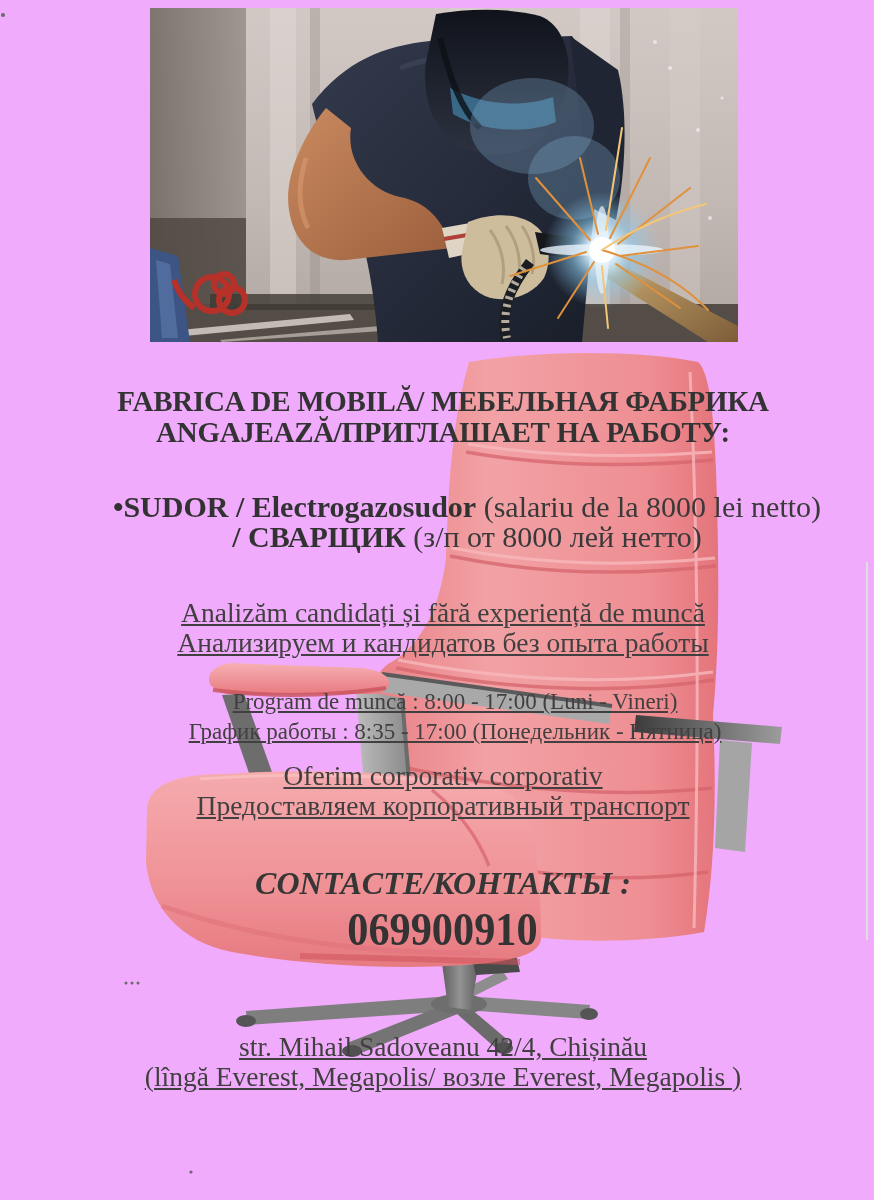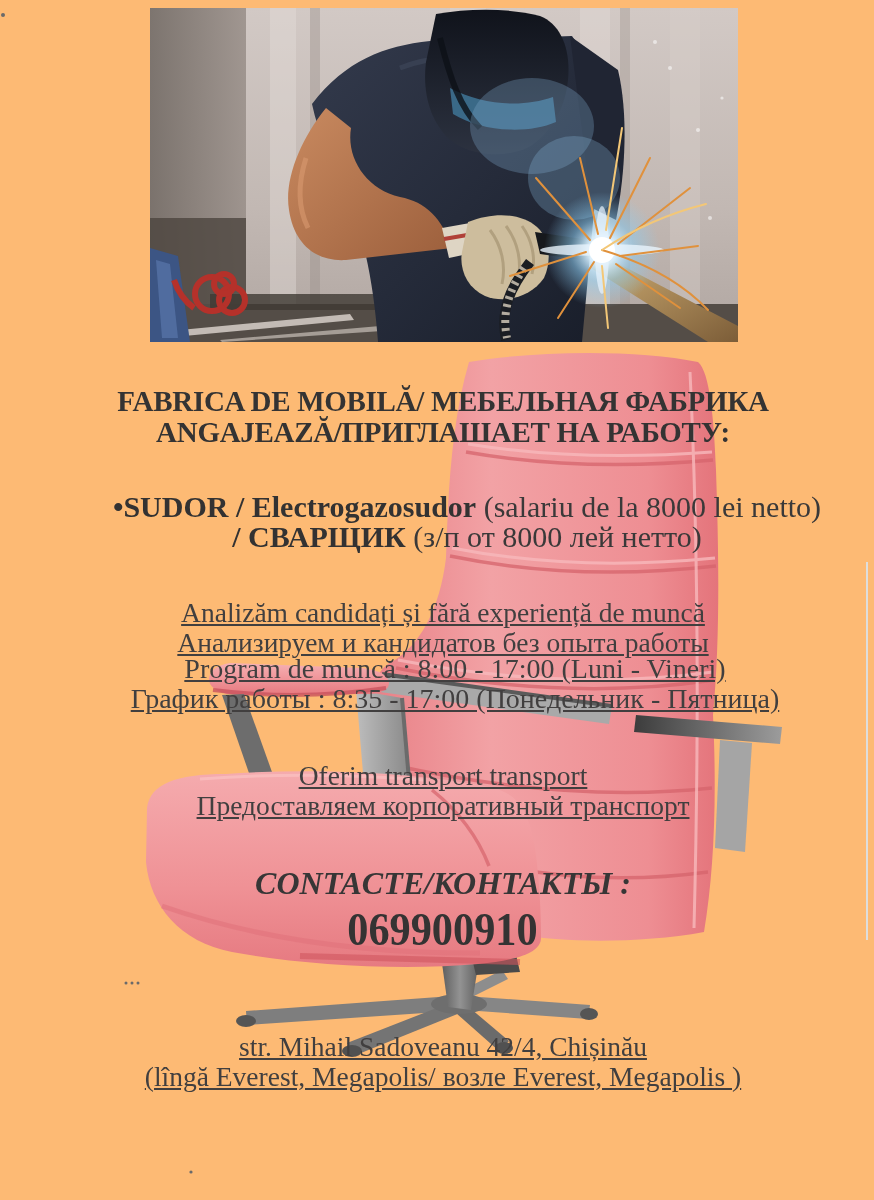--- a/index.html
+++ b/index.html
@@ -1,19 +1,19 @@
 <!DOCTYPE html>
 <html><head>
 <meta charset="utf-8">
 <style>
   html,body{margin:0;padding:0;background:#ffffff;}
   .page{
     position:relative;
     width:874px;height:1200px;
-    background:#fdba74;
+    background:#f0abfc;
     overflow:hidden;
     font-family:"Liberation Serif", serif;
     color:#3c3b3b;
   }
   .photo-wrap{
     position:absolute;left:150px;top:8px;width:588px;height:334px;
     z-index:1;
   }
   .chair-layer{
     position:absolute;left:0;top:0;width:874px;height:1200px;
@@ -27,21 +27,21 @@
   }
   .vacancy{
     top:492px;
     font-size:30px;line-height:30px;color:#3a3939;margin-left:48px;
   }
   .vacancy .b{font-weight:700;color:#333232;}
   .candidates, .schedule, .transport, .address{
     font-size:27.5px;line-height:29.5px;color:#413f3f;text-decoration:underline;
   }
   .candidates{top:598px;}
-  .schedule{top:654px;font-size:28px;line-height:30px;padding-left:36px;}
+  .schedule{top:687px;font-size:23px;line-height:30px;padding-left:36px;}
   .transport{top:761px;}
   .contacts-label{
     top:866px;font-weight:700;font-size:32px;line-height:34px;color:#373636;font-style:italic;
   }
   .phone{
     top:904px;font-weight:700;font-size:47px;line-height:50px;color:#343333;
     transform:scaleX(0.9);transform-origin:center;
   }
   .address{top:1032px;}
   .edge-line{
@@ -309,21 +309,21 @@
     <div>Analizăm candidați și fără experiență de muncă</div>
     <div>Анализируем и кандидатов без опыта работы</div>
   </div>
 
   <div class="text-layer schedule">
     <div>Program de muncă : 8:00 - 17:00 (Luni - Vineri)</div>
     <div>График работы : 8:35 - 17:00 (Понедельник - Пятница)</div>
   </div>
 
   <div class="text-layer transport">
-    <div>Oferim transport transport</div>
+    <div>Oferim corporativ corporativ</div>
     <div>Предоставляем корпоративный транспорт</div>
   </div>
 
   <div class="text-layer contacts-label">CONTACTE/КОНТАКТЫ :</div>
 
   <div class="text-layer phone">069900910</div>
 
   <div class="text-layer address">
     <div>str. Mihail Sadoveanu 42/4, Chișinău</div>
     <div>(lîngă Everest, Megapolis/ возле Everest, Megapolis )</div>

